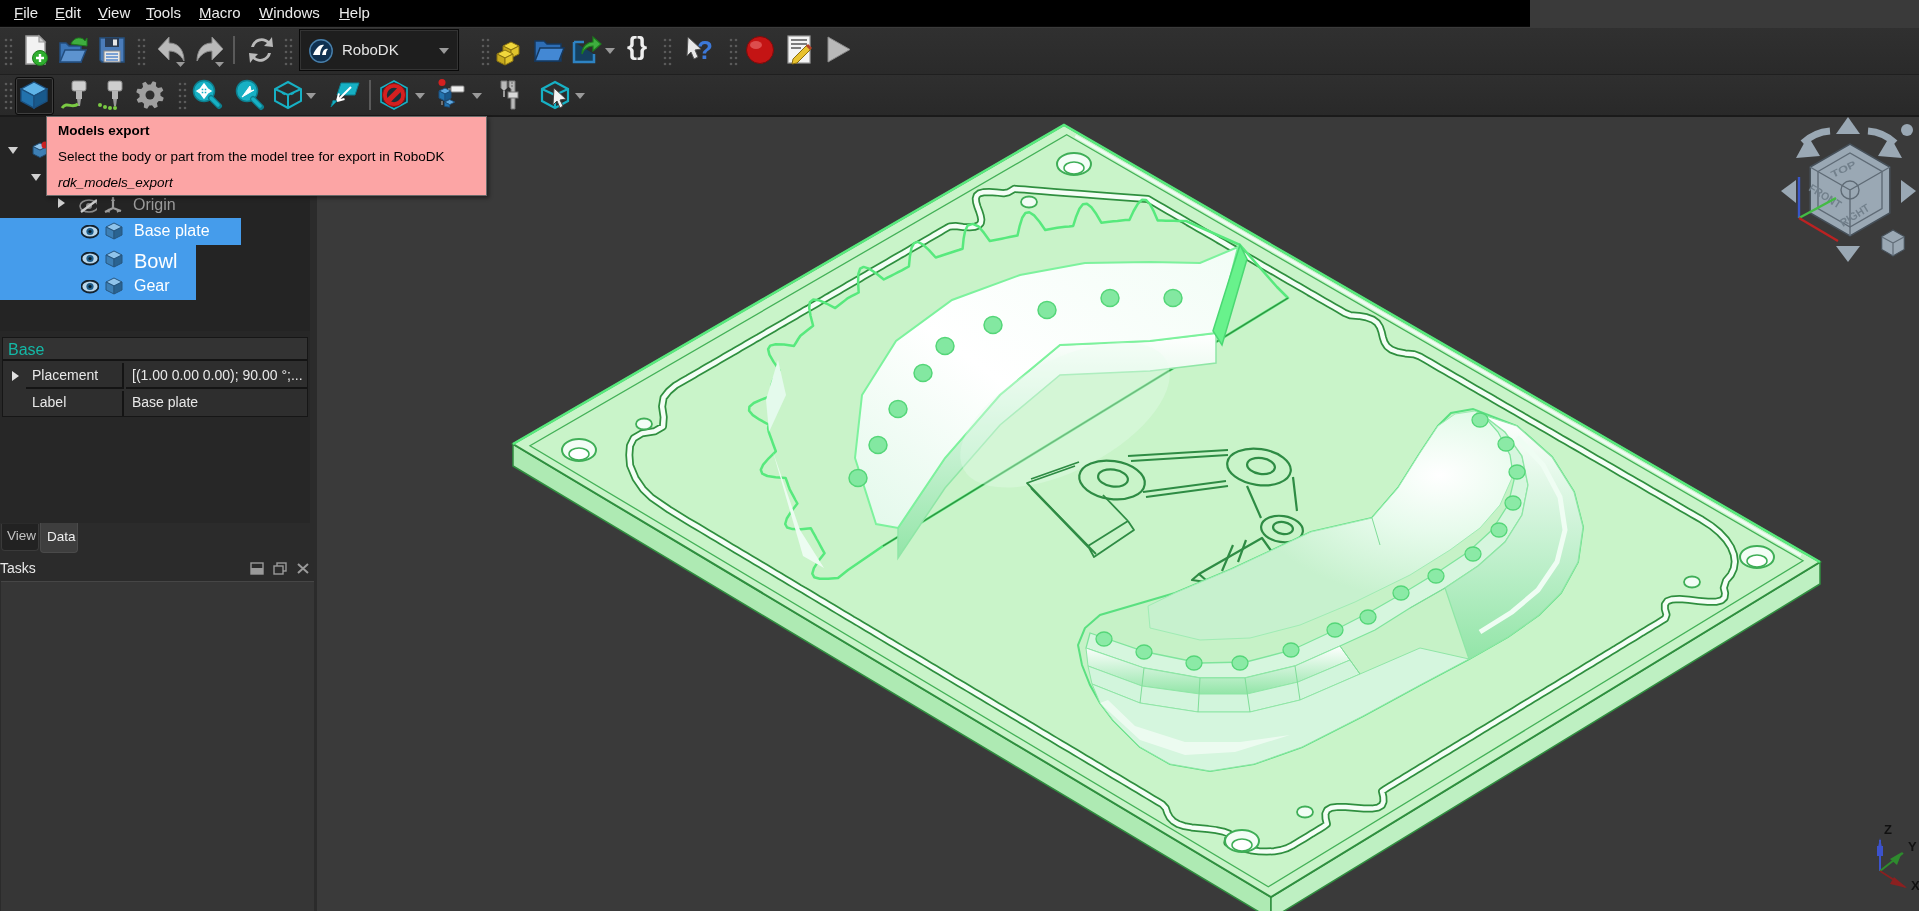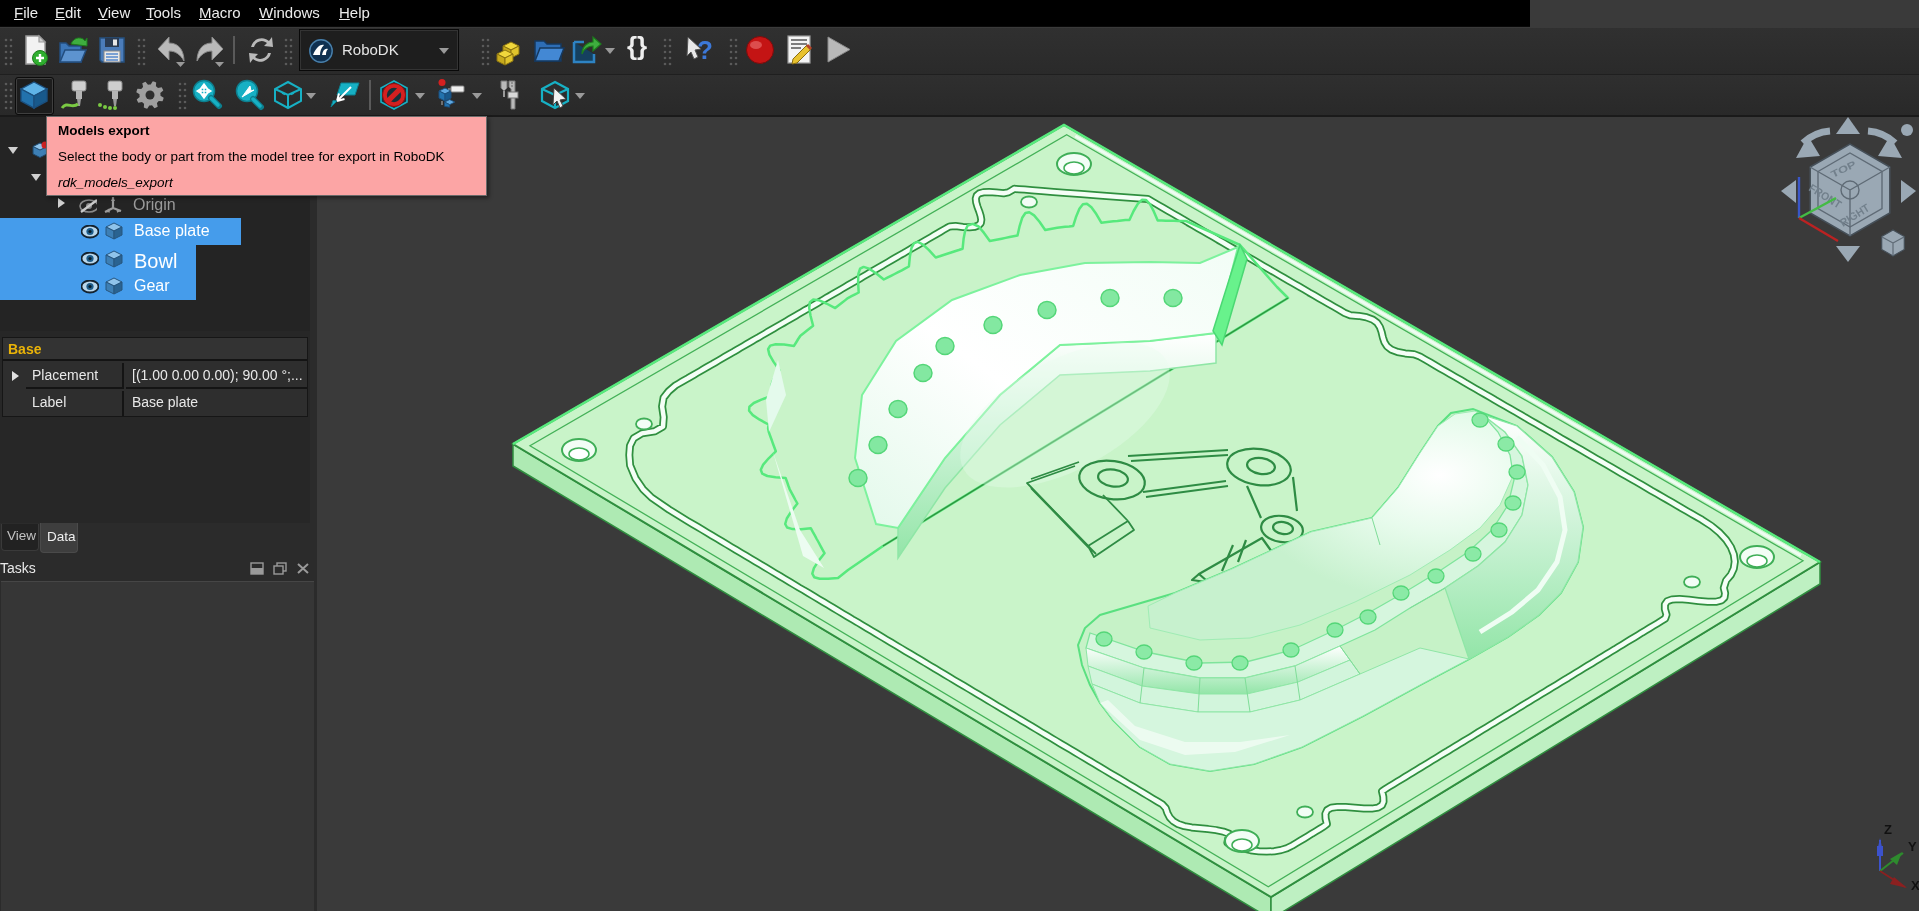--- a/index.html
+++ b/index.html
@@ -507,21 +507,21 @@
 <svg style="position:absolute;left:105px;top:277px" width="18" height="18" viewBox="0 0 18 18">
     <path d="M9,1 L17,5 L17,13 L9,17 L1,13 L1,5 Z" fill="none"></path>
     <path d="M9,1 L17,5 L9,9 L1,5 Z" fill="#8fc3ea" stroke="#27567f" stroke-width="1"></path>
     <path d="M1,5 L9,9 L9,17 L1,13 Z" fill="#3d7fb5" stroke="#27567f" stroke-width="1"></path>
     <path d="M17,5 L9,9 L9,17 L17,13 Z" fill="#2a6391" stroke="#27567f" stroke-width="1"></path>
   </svg>
 <span class="abs" style="left:134px;top:277px;font-size:16px;color:#fff">Gear</span>
 <div class="abs" style="left:0;top:331px;width:310px;height:192px;background:#272727"></div>
 <div class="abs" style="left:2px;top:337px;width:306px;height:80px;background:#2e2e2e;border:1px solid #161616"></div>
 <div class="abs" style="left:3px;top:338px;width:304px;height:23px;background:#333333;border-bottom:2px solid #141414"></div>
-<span class="abs" style="left:8px;top:341px;font-size:14px;font-weight:bold;color:#eab308">Base</span>
+<span class="abs" style="left:8px;top:341px;font-size:16px;font-weight:normal;color:#14b8a6">Base</span>
 <div class="abs" style="left:26px;top:363px;width:98px;height:26px;border-right:2px solid #141414;border-bottom:2px solid #141414"></div>
 <div class="abs" style="left:126px;top:363px;width:181px;height:26px;border-bottom:2px solid #141414"></div>
 <svg style="position:absolute;left:10px;top:370px" width="10" height="12" viewBox="0 0 10 12">
     <path d="M2,1 L9,6 L2,11 Z" fill="#e0e0e0"></path>
   </svg>
 <span class="abs" style="left:32px;top:367px;font-size:14px;color:#e8e8e8">Placement</span>
 <span class="abs" style="left:132px;top:367px;font-size:14px;color:#e8e8e8">[(1.00 0.00 0.00); 90.00 °;...</span>
 <div class="abs" style="left:26px;top:391px;width:98px;height:25px;border-right:2px solid #141414"></div>
 <span class="abs" style="left:32px;top:394px;font-size:14px;color:#e8e8e8">Label</span>
 <span class="abs" style="left:132px;top:394px;font-size:14px;color:#e8e8e8">Base plate</span>

